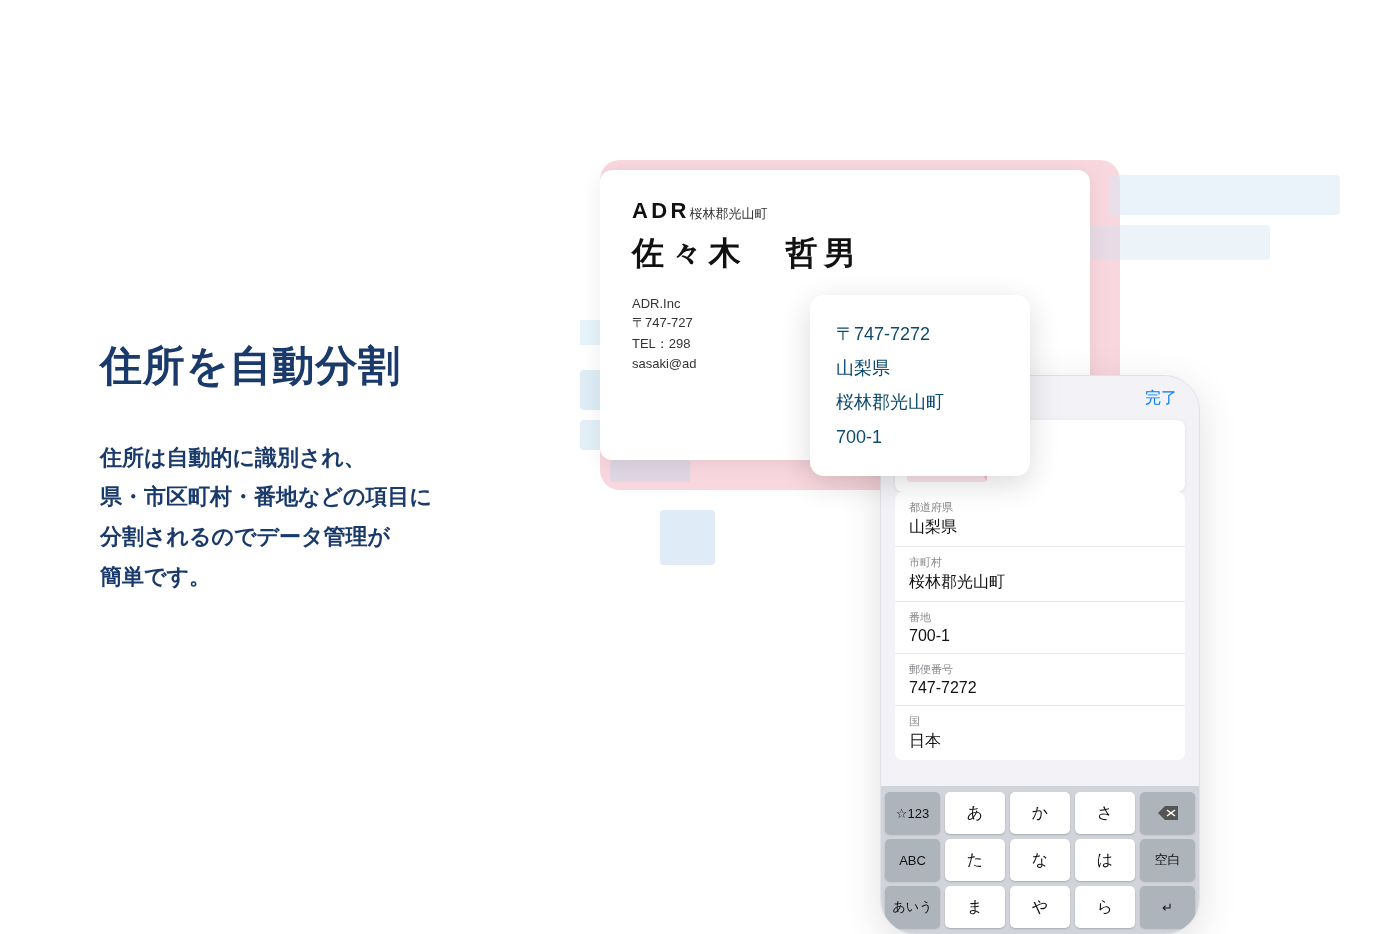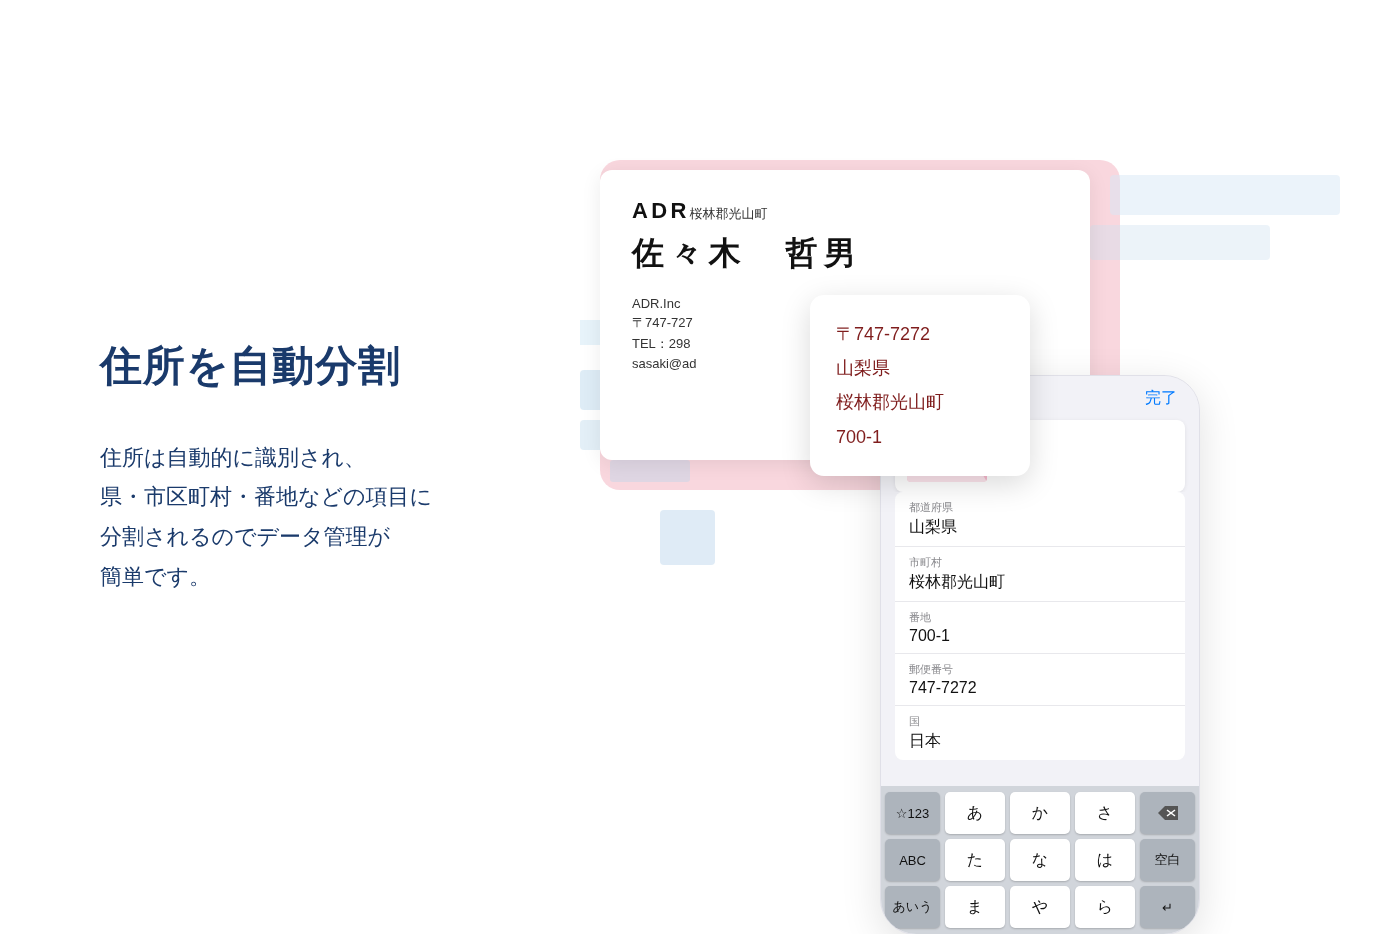--- a/index.html
+++ b/index.html
@@ -34,21 +34,21 @@
       font-weight: 700;
       color: #1a3a6b;
       margin-bottom: 44px;
       letter-spacing: 0.02em;
     }
 
     .description {
       font-size: 22px;
       color: #1a3a6b;
       line-height: 1.8;
-      font-weight: 400;
+      font-weight: 700;
     }
 
     
     .right-section {
       flex: 1;
       position: relative;
       height: 100%;
       overflow: hidden;
     }
 
@@ -210,21 +210,21 @@
       width: 220px;
       background: #ffffff;
       border-radius: 14px;
       box-shadow: 0 8px 30px rgba(0,0,0,0.15);
       padding: 22px 26px;
       z-index: 10;
     }
 
     .popup-line {
       font-size: 18px;
-      color: #7f1d1d;
+      color: #0c4a6e;
       line-height: 1.9;
     }
 
     
     .phone-mockup {
       position: absolute;
       top: 375px;
       left: 300px;
       width: 320px;
       height: 560px;

